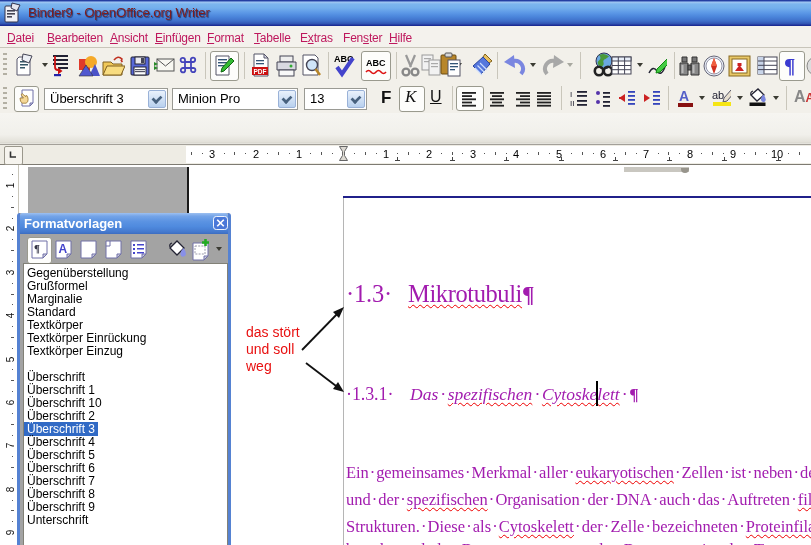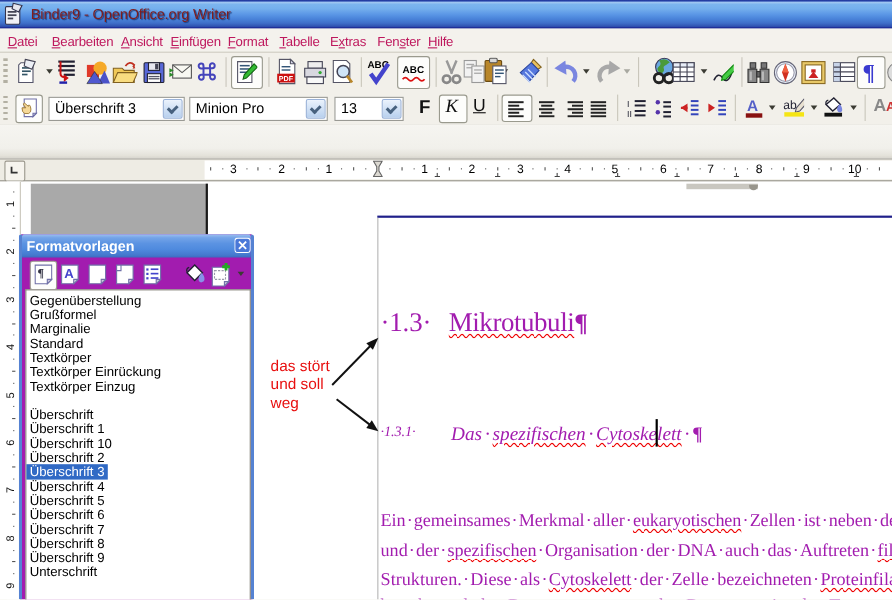--- a/index.html
+++ b/index.html
@@ -28,21 +28,21 @@
   #hruleractive{position:absolute;left:186px;top:1px;width:625px;height:17px;background:#fff;}
   .rulnum{position:absolute;font-size:11px;color:#000;}
   .tick{position:absolute;background:#555;}
   #cornerbtn{left:4px;top:146px;width:17px;height:17px;background:#f6f4ee;border:1px solid #9a978c;border-radius:2px;}
   #docarea{left:0;top:165px;width:811px;height:380px;background:#fff;}
   .doctext{position:absolute;font-family:"Liberation Serif",serif;color:#a21caf;white-space:nowrap;}
   .wavy{text-decoration:underline wavy #ee0000 1.3px;text-underline-offset:2px;}
   .d{padding:0 1.1px;}
   .d2{padding:0 2.6px;}
   #ann{position:absolute;left:246px;top:324px;font-size:14px;color:#e81010;line-height:17px;}
-  #fwin{left:17px;top:213px;width:208px;height:332px;background:#a21caf;
+  #fwin{left:17px;top:213px;width:208px;height:332px;background:#a3a3a3;
      border-left:3px solid #5582d2;border-right:3px solid #5582d2;
      border-radius:3px 3px 0 0;}
   #fwintitle{position:absolute;left:0;top:0;width:208px;height:21px;
      background:linear-gradient(to bottom,#9dc0f0 0%,#74a4e8 15%,#5b93e2 40%,#4f8ade 65%,#4479ce 90%,#3c6cc0 100%);
      border-radius:2px 2px 0 0;}
   #fwintitle .t{position:absolute;left:4px;top:3px;color:#fff;font-weight:bold;font-size:13px;}
   #fwinlist{position:absolute;left:3px;top:50px;width:203px;height:282px;background:#fff;border:1px solid #828177;border-bottom:0;}
   .fitem{position:absolute;left:7px;font-size:12px;color:#000;height:13px;line-height:13px;white-space:nowrap;}
 </style>
 </head>
@@ -482,21 +482,21 @@
 <div class="tick" style="left:11px;top:424px;width:2.5px;height:1.4px;"></div>
 <div class="tick" style="left:12px;top:435px;width:1.4px;height:1.2px;"></div>
 <div class="tick" style="left:12px;top:456px;width:1.4px;height:1.2px;"></div>
 <div class="tick" style="left:11px;top:467px;width:2.5px;height:1.4px;"></div>
 <div class="tick" style="left:12px;top:478px;width:1.4px;height:1.2px;"></div>
 <div class="tick" style="left:12px;top:500px;width:1.4px;height:1.2px;"></div>
 <div class="tick" style="left:11px;top:510px;width:2.5px;height:1.4px;"></div>
 <div class="tick" style="left:12px;top:521px;width:1.4px;height:1.2px;"></div>
 <div class="doctext" style="left:346px;top:280px;font-size:24.5px;letter-spacing:-0.2px;">·1.3·</div>
 <div class="doctext" style="left:408px;top:280px;font-size:24.5px;letter-spacing:-0.4px;"><span class="wavy">Mikrotubuli</span><b style="font-size:23px;">¶</b></div>
-<div class="doctext" style="left:346px;top:384px;font-style:italic;font-size:13px;letter-spacing:-0.1px;">·1.3.1·</div>
+<div class="doctext" style="left:346px;top:384px;font-size:18px;letter-spacing:-0.1px;">·1.3.1·</div>
 <div class="doctext" style="left:410px;top:384px;font-style:italic;font-size:17.5px;">Das<span class="d2">·</span><span class="wavy">spezifischen</span><span class="d2">·</span><span class="wavy">Cytoskelett</span><span class="d2">·</span><b style="font-style:normal;">¶</b></div>
 <div style="position:absolute;left:596px;top:381px;width:2px;height:25px;background:#000;"></div>
 <div class="doctext" style="left:346px;top:463px;font-size:16.5px;letter-spacing:-0.1px;">Ein<span class="d">·</span>gemeinsames<span class="d">·</span>Merkmal<span class="d">·</span>aller<span class="d">·</span><span class="wavy">eukaryotischen</span><span class="d">·</span>Zellen<span class="d">·</span>ist<span class="d">·</span>neben<span class="d">·</span>de</div>
 <div class="doctext" style="left:346px;top:490px;font-size:16.5px;letter-spacing:-0.05px;">und<span class="d">·</span>der<span class="d">·</span><span class="wavy">spezifischen</span><span class="d">·</span>Organisation<span class="d">·</span>der<span class="d">·</span>DNA<span class="d">·</span>auch<span class="d">·</span>das<span class="d">·</span>Auftreten<span class="d">·</span><span class="wavy">fil</span></div>
 <div class="doctext" style="left:346px;top:517px;font-size:16.5px;">Strukturen.<span class="d">·</span>Diese<span class="d">·</span>als<span class="d">·</span><span class="wavy">Cytoskelett</span><span class="d">·</span>der<span class="d">·</span>Zelle<span class="d">·</span>bezeichneten<span class="d">·</span><span class="wavy">Proteinfilam</span></div>
 <div class="doctext" style="left:346px;top:540px;font-size:16.5px;">besteht<span class="d">·</span>und<span class="d">·</span>der<span class="d">·</span>Bewegungsapparat<span class="d">·</span>der<span class="d">·</span>Bewegung<span class="d">·</span>ist<span class="d">·</span>der<span class="d">·</span>T</div>
 <div id="ann">das stört<br>und soll<br>weg</div>
 <svg class="abs" style="left:295px;top:300px;" width="55" height="100" viewBox="0 0 55 100">
 <line x1="7" y1="50" x2="46" y2="10" stroke="#111" stroke-width="1.8"></line>
 <path d="M49 7 L38 12 L44 18 Z" fill="#111"></path>

